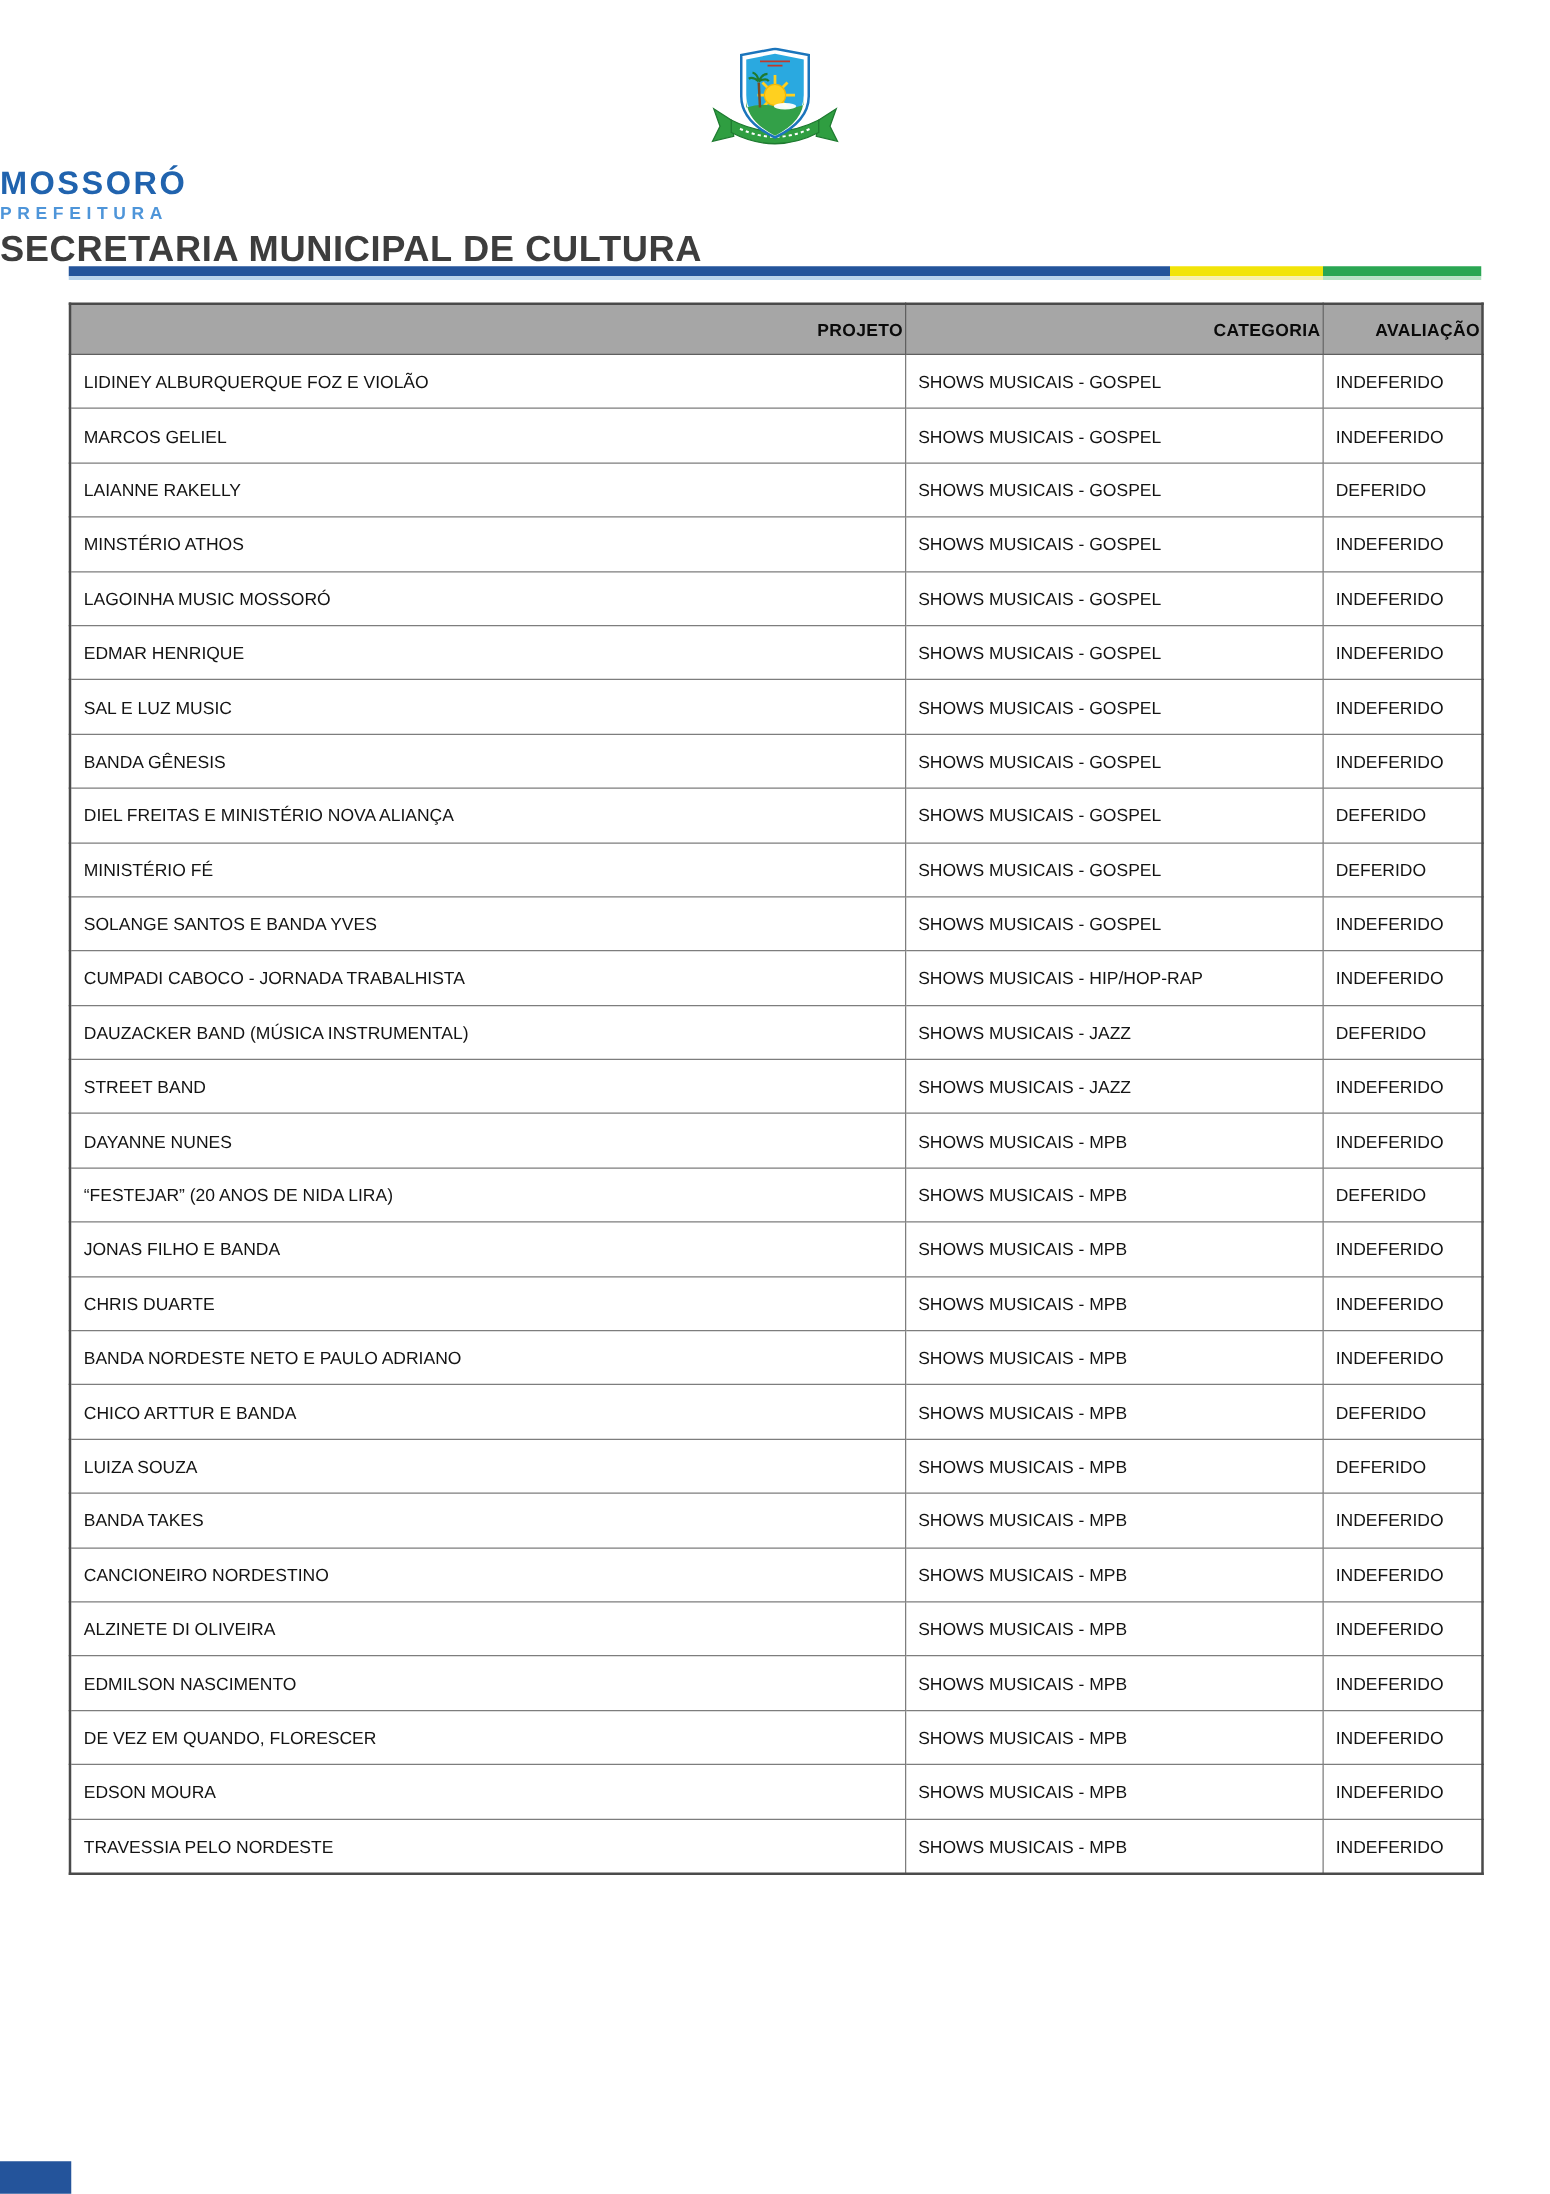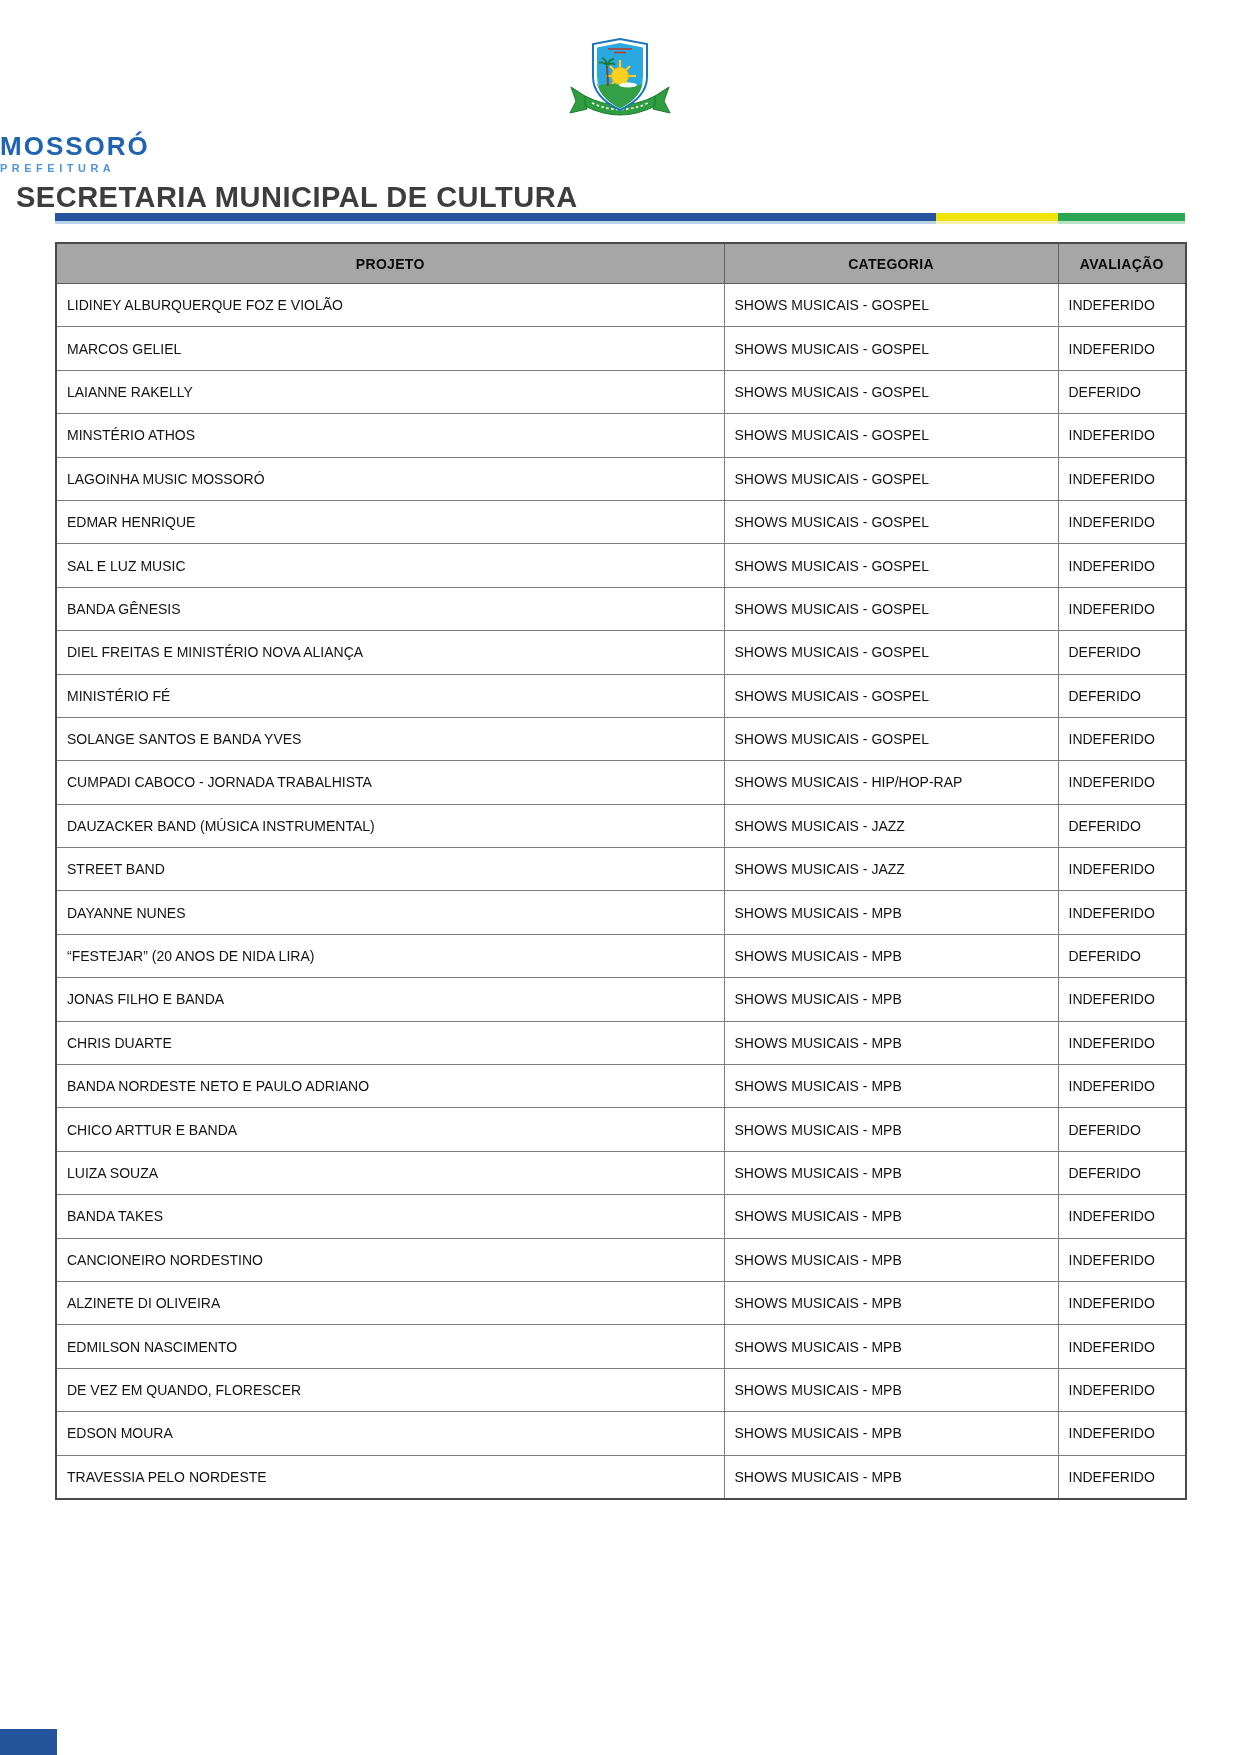--- a/index.html
+++ b/index.html
@@ -11,26 +11,26 @@
     overflow:hidden;
     --bar-blue:#24549b; --bar-yellow:#f2e408; --bar-green:#2aa653; --header-bg:#a6a6a6;
   }
   .header { position:absolute; top:0; left:0; width:100%; }
   .crest { display:block; margin:38px auto 0; }
   .wordmark {
     font-size:26px; font-weight:bold; color:#2063ae;
     letter-spacing:2px; line-height:1.05; margin-top:5px;
   }
   .subtitle {
-    font-size:11px; font-weight:bold; color:#4e95d9;
+    font-size:14px; font-weight:bold; color:#4e95d9;
     letter-spacing:4.5px; margin-top:3px; line-height:1;
   }
   .page-title {
     font-size:29px; font-weight:bold; color:#3d3d3d;
-    letter-spacing:0.5px; margin-top:9px; line-height:1;padding-left:16px;
+    letter-spacing:0.5px; margin-top:9px; line-height:1;
   }
   .divider-bar { position:absolute; top:213px; left:55px; width:1130px; height:11px; }
   .bar-main {
     height:8px;
     background:linear-gradient(90deg,
       var(--bar-blue) 0 78%,
       var(--bar-yellow) 78% 88.8%,
       var(--bar-green) 88.8% 100%);
   }
   .bar-light {
@@ -41,21 +41,21 @@
       #b9e2c6 88.8% 100%);
   }
   table.results {
     position:absolute; top:242px; left:55px; width:1130px;
     border-collapse:collapse; table-layout:fixed;
     border:2px solid #4a4a4a;
   }
   table.results th {
     background:var(--header-bg);
     height:37px; font-size:14px; font-weight:bold; color:#0a0a0a;
-    border:1px solid #5f5f5f; text-align:center; letter-spacing:0.3px;
+    border:1px solid #5f5f5f; text-align:right; letter-spacing:0.3px;
   }
   table.results td {
     height:42.4px; font-size:14px; color:#131313;
     border:1px solid #7d7d7d;
     padding:0 8px 0 10px; vertical-align:middle;
     white-space:nowrap; overflow:hidden;
   }
   .footer-accent {
     position:absolute; left:0; top:1729px; width:57px; height:26px;
     background:var(--bar-blue);

